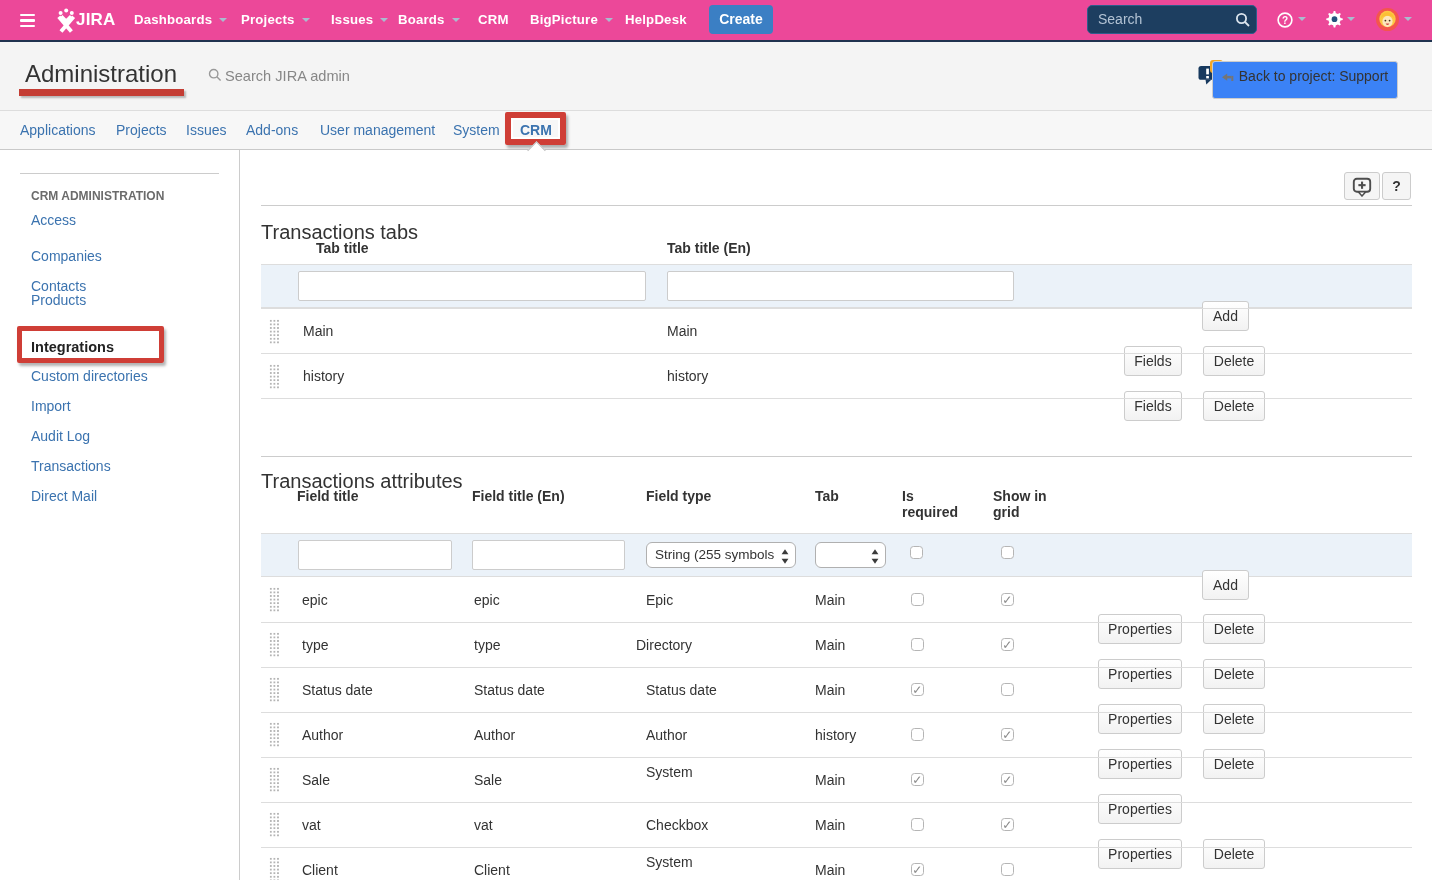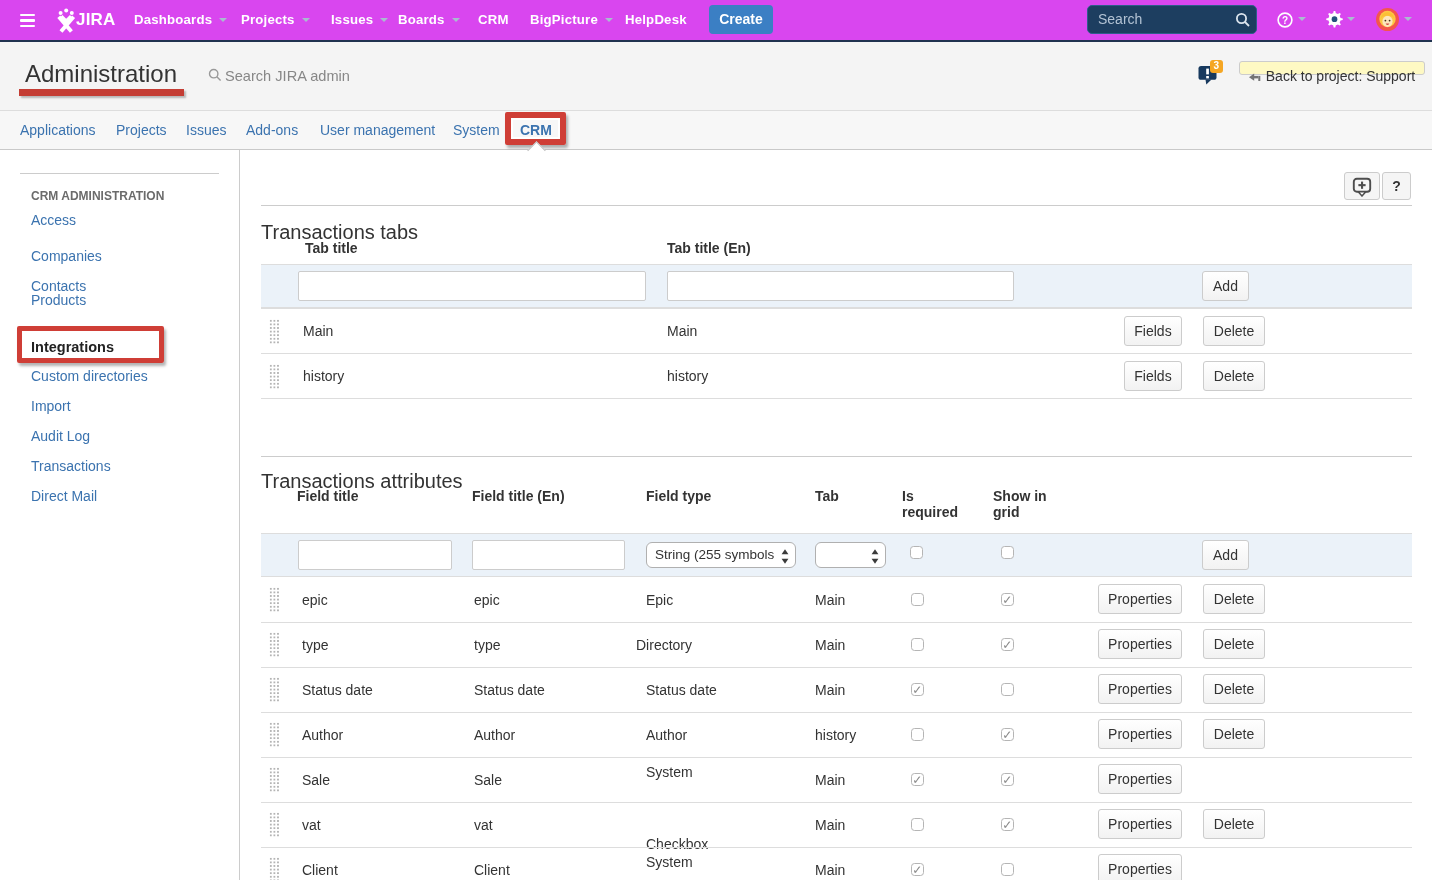--- a/index.html
+++ b/index.html
@@ -1,33 +1,33 @@
 <!DOCTYPE html>
 <html><head>
 <meta charset="utf-8">
 <style>
 * { margin:0; padding:0; box-sizing:border-box; }
 html,body { width:1432px; height:880px; overflow:hidden; }
 body { font-family:"Liberation Sans", sans-serif; font-size:14px; color:#333; background:#fff; position:relative; }
 
 
-#topbar { position:absolute; left:0; top:0; width:1432px; height:40px; background:#d946ef; }
+#topbar { position:absolute; left:0; top:0; width:1432px; height:40px; background:#ec4899; }
 #topbar .navitem { position:absolute; top:0; height:40px; line-height:40px; color:#fff; font-weight:bold; font-size:13.2px; white-space:nowrap; letter-spacing:0.2px; }
 .caret { display:inline-block; width:0; height:0; border-left:4px solid transparent; border-right:4px solid transparent; border-top:4.5px solid #a9bccf; vertical-align:2px; margin-left:7px; }
 #hamb { position:absolute; left:20px; top:14px; width:15px; }
 #hamb div { height:2.4px; background:#fff; border-radius:1px; margin-bottom:2.9px; }
 #createbtn { position:absolute; left:709px; top:5px; width:64px; height:29px; background:#3b7fc4; border-radius:4px; color:#fff; font-weight:bold; font-size:14px; text-align:center; line-height:29px; }
 #searchbox { position:absolute; left:1087px; top:5px; width:170px; height:29px; background:#1d3e60; border:1px solid #2e5c8c; border-radius:5px; color:#b3c3d4; font-size:14px; line-height:27px; padding-left:10px; }
 
 
 #adminhdr { position:absolute; left:0; top:41.5px; width:1432px; height:69.5px; background:#f4f4f4; border-bottom:1px solid #ddd; }
 #admin-title { position:absolute; left:25px; top:60px; font-size:24px; color:#333; }
 #admin-red { position:absolute; left:19px; top:89px; width:165px; height:7px; background:#c43d34; box-shadow:2px 2px 2px rgba(0,0,0,0.25); }
 #admin-search { position:absolute; left:225px; top:68px; color:#878787; font-size:14.6px; }
-#backbtn { position:absolute; left:1239px; top:61px; width:186px; height:14px; background:#fef9c3; border:1px solid #ccc; border-radius:3px; color:#333; font-size:14px; line-height:28px; text-align:center; }
+#backbtn { position:absolute; left:1212px; top:61px; width:186px; height:38px; background:#3b82f6; border:1px solid #ccc; border-radius:3px; color:#333; font-size:14px; line-height:28px; text-align:center; }
 
 
 #tabbar { position:absolute; left:0; top:111px; width:1432px; height:39px; background:#f7f7f7; border-bottom:1px solid #c9c9c9; }
 #tabbar a { position:absolute; top:0; height:39px; line-height:39px; color:#3b73af; font-size:14px; text-decoration:none; white-space:nowrap; }
 #tab-crm { font-weight:bold; color:#222; }
 #crm-redbox { position:absolute; left:505px; top:112px; width:61px; height:33px; border:6px solid #cf3e36; border-radius:2px; box-shadow:inset 0 0 0 2px #fff, 2px 3px 3px rgba(0,0,0,0.3); }
 #tab-notch { position:absolute; left:530px; top:144px; width:13px; height:13px; background:#fff; border-top:1px solid #bbb; border-left:1px solid #bbb; transform:rotate(45deg); z-index:5; }
 
 
 #sidebar { position:absolute; left:0; top:150px; width:240px; height:730px; border-right:1px solid #ccc; background:#fff; }
@@ -38,21 +38,21 @@
 #side-redbox { position:absolute; left:17px; top:326px; width:147px; height:37px; border:5px solid #cf3e36; border-radius:2px; box-shadow:inset 0 0 0 2px #fff, 2px 3px 3px rgba(0,0,0,0.3); }
 
 
 #content { position:absolute; left:240px; top:150px; width:1192px; height:730px; background:#fff; }
 h2.sect { position:absolute; left:21px; font-size:20px; font-weight:normal; color:#333;margin-top:48px; }
 .sect-rule { position:absolute; left:21px; width:1151px; height:1px; background:#ccc; }
 .opbtn { position:absolute; height:28px; background:#f5f5f5; border:1px solid #ccc; border-radius:3px; text-align:center; }
 .thead { position:absolute; font-weight:bold; font-size:14px; color:#333; }
 .filter-row { position:absolute; left:21px; width:1151px; background:#ebf2f9; border-top:1px solid #ddd; border-bottom:1px solid #ddd; }
 .tinput { position:absolute; height:30px; background:#fff; border:1px solid #ccc; border-radius:2px; }
-.jbtn { position:absolute; height:30px; background:linear-gradient(to bottom,#ffffff,#f2f2f2); border:1px solid #ccc; border-radius:3px; color:#333; font-size:14px; line-height:28px; text-align:center; font-family:"Liberation Sans", sans-serif; }
+.jbtn { position:absolute; height:30px; background:linear-gradient(to bottom,#ffffff,#f2f2f2); border:1px solid #ccc; border-radius:3px; color:#333; font-size:14px; line-height:28px; text-align:center; font-family:"Liberation Sans", sans-serif;margin-top:30px; }
 .rowline { position:absolute; left:21px; width:1151px; height:1px; background:#ddd; }
 .cell { position:absolute; font-size:14px; color:#333; white-space:nowrap; }
 .jselect { position:absolute; height:26px; background:#fff; border:1px solid #b0b0b0; border-radius:6px; font-size:13.5px; color:#333; line-height:24px; padding-left:8px; }
 .updown { position:absolute; right:6px; top:4.5px; width:8px; height:17px; }
 .cbox { position:absolute; width:12.5px; height:12.5px; background:#fff; border:1px solid #b5b5b5; border-radius:3.5px; }
 .cbox.ck { color:#8a8a8a; font-size:12px; line-height:12px; text-align:center; }
 .dots { position:absolute; left:29px; width:11px; height:25px; background-image:radial-gradient(circle, #b4b4b4 1.05px, rgba(0,0,0,0) 1.3px); background-size:3.6px 3.6px; }
 </style>
 </head>
 <body>
@@ -164,21 +164,21 @@
   <h2 class="sect" style="top:23px;position:absolute">Transactions tabs</h2>
   <div class="opbtn" style="left:1104px;top:22px;width:36px;"><svg width="20" height="20" viewBox="0 0 20 20" style="margin-top:4px">
         <rect x="1.8" y="1.8" width="16.4" height="13" rx="3" fill="none" stroke="#4d4d4d" stroke-width="1.9"></rect>
         <path d="M6.2 14.8 L13.8 14.8 L10 19 Z" fill="#fff" stroke="#4d4d4d" stroke-width="1.5"></path>
         <rect x="9" y="4.6" width="2.1" height="7.2" fill="#4d4d4d"></rect>
         <rect x="6.4" y="7.1" width="7.2" height="2.1" fill="#4d4d4d"></rect>
       </svg></div>
   <div class="opbtn" style="left:1142px;top:22px;width:29px;font-weight:bold;line-height:26px;color:#333">?</div>
   <div class="sect-rule" style="top:55px"></div>
 
-  <div class="thead" style="left:65px;top:90px">Tab title</div>
+  <div class="thead" style="left:76px;top:90px">Tab title</div>
   <div class="thead" style="left:427px;top:90px">Tab title (En)</div>
   <div class="filter-row" style="top:114px;height:44px"></div>
   <div class="tinput" style="left:58px;top:121px;width:348px"></div>
   <div class="tinput" style="left:427px;top:121px;width:347px"></div>
   <div class="jbtn" style="left:962px;top:121px;width:47px">Add</div>
   <div class="rowline" style="top:158px"></div>
   <div class="dots" style="top:169px"></div>
   <div class="cell" style="left:63px;top:173px">Main</div>
   <div class="cell" style="left:427px;top:173px">Main</div>
   <div class="jbtn" style="left:884px;top:166px;width:58px">Fields</div>
@@ -260,21 +260,21 @@
   <div class="cell" style="left:234px;top:622px">Sale</div>
   <div class="cell" style="left:406px;top:614px">System</div>
   <div class="cell" style="left:575px;top:622px">Main</div>
   <div class="cbox ck" style="left:671px;top:623px">✓</div>
   <div class="cbox ck" style="left:761px;top:623px">✓</div>
   <div class="jbtn" style="left:858px;top:614px;width:84px">Properties</div>
   <div class="rowline" style="top:652px"></div>
   <div class="dots" style="top:662px"></div>
   <div class="cell" style="left:62px;top:667px">vat</div>
   <div class="cell" style="left:234px;top:667px">vat</div>
-  <div class="cell" style="left:406px;top:686px">Checkbox</div>
+  <div class="cell" style="left:406px;top:667px">Checkbox</div>
   <div class="cell" style="left:575px;top:667px">Main</div>
   <div class="cbox" style="left:671px;top:668px"></div>
   <div class="cbox ck" style="left:761px;top:668px">✓</div>
   <div class="jbtn" style="left:858px;top:659px;width:84px">Properties</div>
   <div class="jbtn" style="left:963px;top:659px;width:62px">Delete</div>
   <div class="rowline" style="top:697px"></div>
   <div class="dots" style="top:707px"></div>
   <div class="cell" style="left:62px;top:712px">Client</div>
   <div class="cell" style="left:234px;top:712px">Client</div>
   <div class="cell" style="left:406px;top:704px">System</div>

